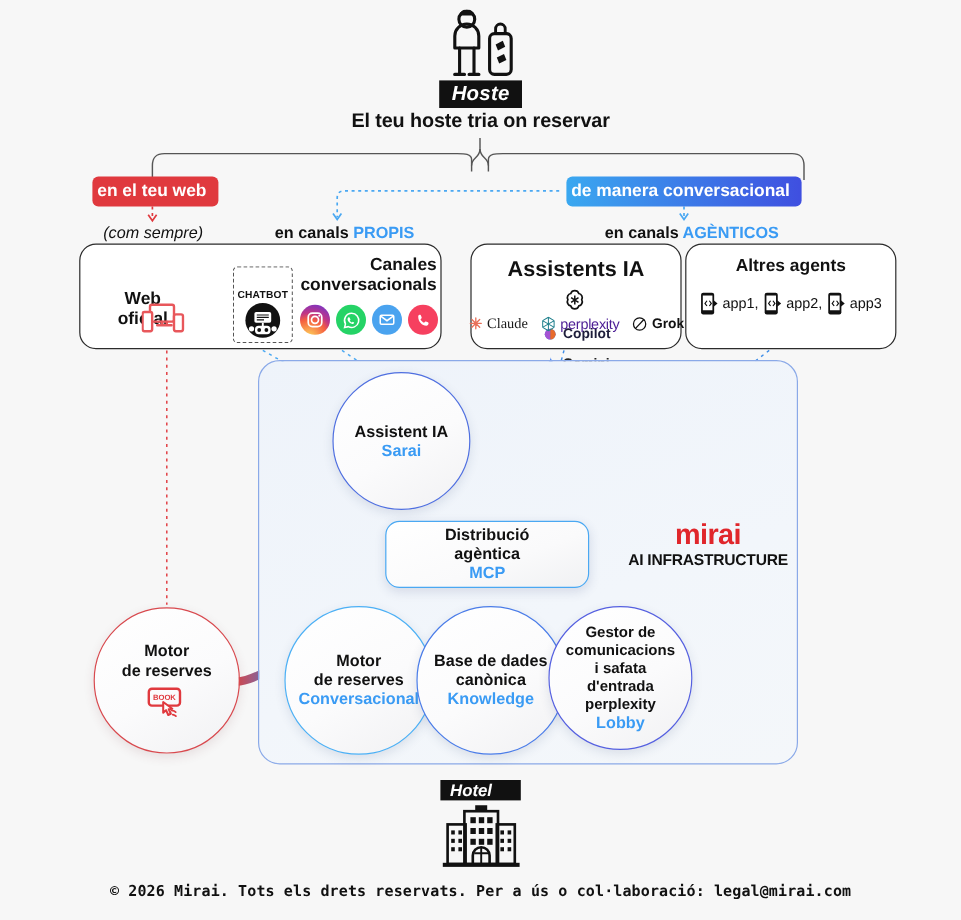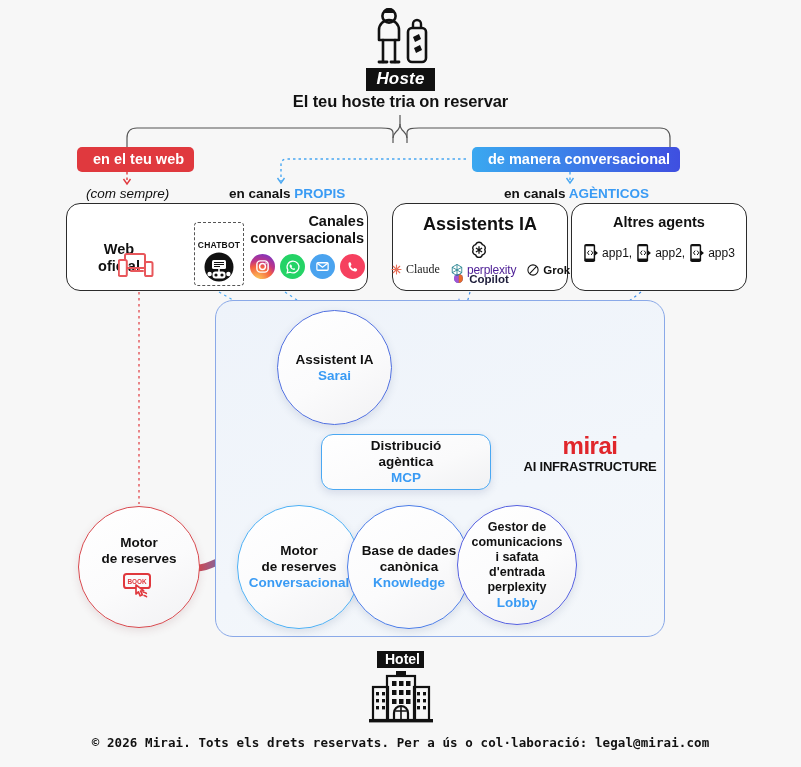--- a/index.html
+++ b/index.html
@@ -23,21 +23,21 @@
     padding:1px 10px 2px 10px;letter-spacing:.2px;margin-top:-4px;
   }
   #title-main{
     left:0;top:92px;width:801px;text-align:center;
     font-size:16.5px;font-weight:bold;color:#111;letter-spacing:-.1px;
   }
 
   
   .badge{
     position:absolute;color:#fff;font-weight:bold;font-size:14.5px;
-    padding:4px 10px 5px 16px;border-radius:5px;white-space:nowrap;
+    padding:4px 10px 5px 4px;border-radius:5px;white-space:nowrap;
   }
   #badge-web{left:77px;top:147px;background:#e0393e;}
   #badge-conv{left:472px;top:147px;background:linear-gradient(90deg,#3aa8f0 0%,#3f4fe0 100%);}
 
   .sublabel{position:absolute;font-size:13.5px;font-weight:bold;color:#111;white-space:nowrap;}
   #sub-comsempre{left:86px;top:186px;font-style:italic;font-weight:normal;font-size:13.5px;}
   #sub-propis{left:229px;top:186px;}
   #sub-agentics{left:504px;top:186px;}
   .hl-blue{color:#3a9bf4;}
 
@@ -123,22 +123,22 @@
   #motor-res-label{font-size:13.5px;font-weight:bold;color:#111;line-height:16px;text-align:center;}
 
   
   #mirai-wrap{left:500px;top:434px;width:180px;text-align:center;}
   #mirai-logo{font-size:24px;font-weight:bold;color:#e0262b;letter-spacing:-.5px;line-height:24px;}
   #mirai-sub{font-size:13px;font-weight:bold;color:#111;letter-spacing:-.2px;margin-top:1px;}
 
   
   #hotel-wrap{left:0;top:650px;width:801px;text-align:center;}
   .hotel-tag{
-    display:inline-block;background:#111;color:#fff;font-weight:bold;
-    font-size:14px;padding:0 4px 1px 8px;text-align:right;
+    display:inline-block;background:#111;color:#fff;font-style:italic;font-weight:bold;
+    font-size:14px;padding:0 24px 1px 8px;text-align:right;
   }
 
   
   #footer{
     left:0;top:735px;width:801px;text-align:center;
     font-family:"DejaVu Sans Mono","Liberation Mono",monospace;
     font-size:12.5px;font-weight:bold;color:#111;letter-spacing:.1px;
   }
 </style>
 </head>

